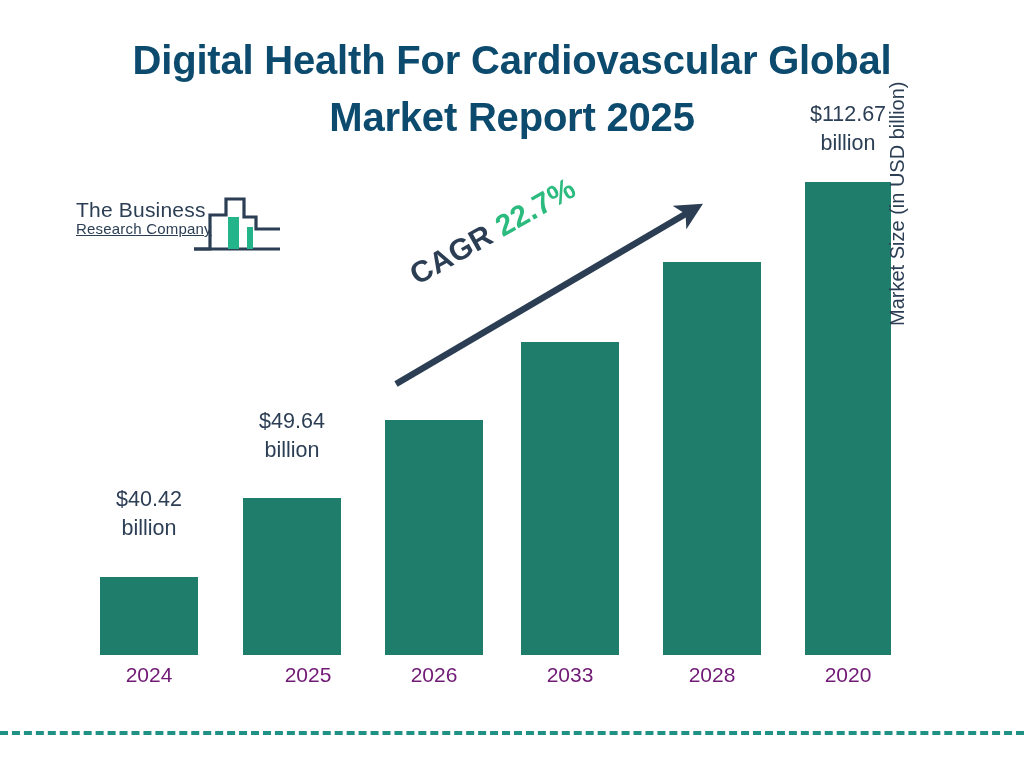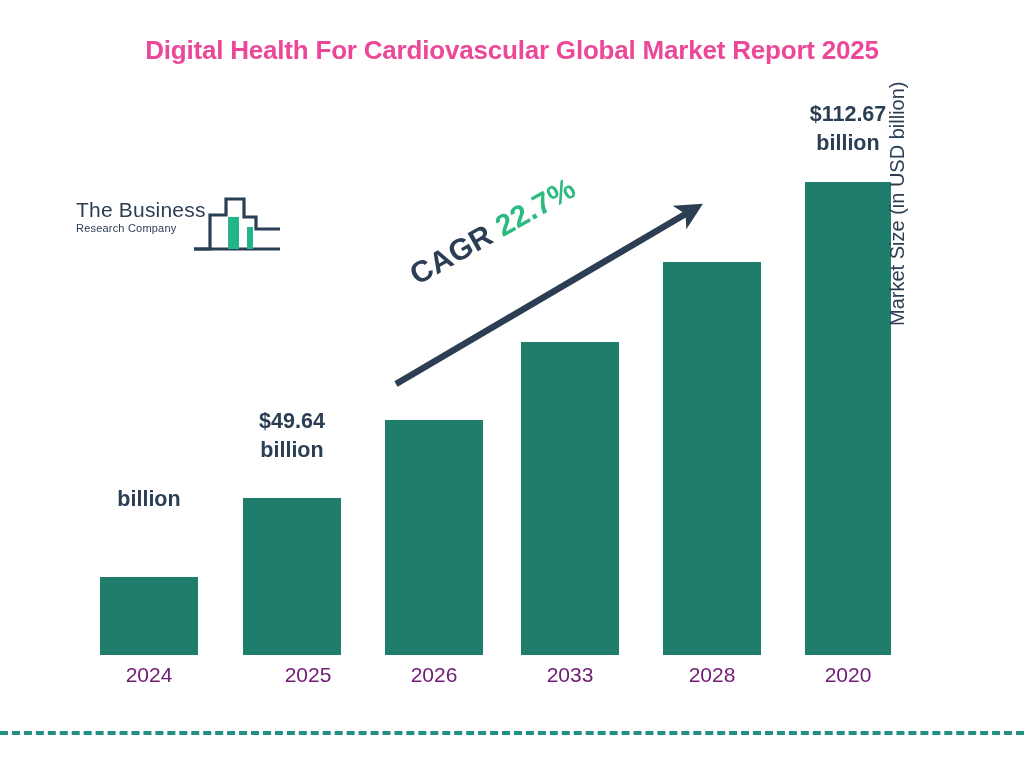--- a/index.html
+++ b/index.html
@@ -20,24 +20,24 @@
     background: #ffffff;
   }
 
   
   #chart-title {
     position: absolute;
     left: 120px;
     top: 32px;
     width: 784px;
     text-align: center;
-    font-size: 26px;
+    font-size: 40px;
     font-weight: bold;
     line-height: 1.42;
-    color: #ec4899;
+    color: #0c4a6e;
     letter-spacing: -0.2px;
   }
 
   
   #logo {
     position: absolute;
     left: 76px;
     top: 193px;
     width: 210px;
     height: 62px;
@@ -50,25 +50,26 @@
     color: #2B3E54;
   }
   #logo-line1 {
     font-size: 21px;
     line-height: 23px;
     letter-spacing: 0.2px;
     font-weight: 400;
     white-space: nowrap;
   }
   #logo-line2 {
-    font-size: 11px;
+    font-size: 15px;
     line-height: 15px;
     letter-spacing: 0.2px;
     font-weight: 400;
     white-space: nowrap;
+    text-decoration: underline;
   }
   #logo-mark {
     position: absolute;
     left: 116px;
     top: 0px;
   }
 
   
   #plot {
     position: absolute;
@@ -78,21 +79,21 @@
     height: 768px;
   }
   .bar {
     position: absolute;
     background: #1F7D6B;
   }
   .bar-label {
     position: absolute;
     text-align: center;
     font-size: 21.5px;
-    font-weight: bold;
+    font-weight: normal;
     color: #2B3E54;
     line-height: 1.36;
     white-space: nowrap;
   }
   .tick-label {
     position: absolute;
     text-align: center;
     font-size: 21px;
     color: #701a75;
     top: 663px;
@@ -169,20 +170,21 @@
   <div id="plot">
 
     <div class="bar" style="left:100px; top:577px; width:98px; height:78px;"></div>
     <div class="bar" style="left:243px; top:498px; width:98px; height:157px;"></div>
     <div class="bar" style="left:385px; top:420px; width:98px; height:235px;"></div>
     <div class="bar" style="left:521px; top:342px; width:98px; height:313px;"></div>
     <div class="bar" style="left:663px; top:262px; width:98px; height:393px;"></div>
     <div class="bar" style="left:805px; top:182px; width:86px; height:473px;"></div>
 
     <div class="bar-label" style="left:89px; top:485px; width:120px;">
+      <div>$40.42</div>
       <div>billion</div>
     </div>
 
     <div class="bar-label" style="left:232px; top:407px; width:120px;">
       <div>$49.64</div>
       <div>billion</div>
     </div>
 
     <div class="bar-label" style="left:778px; top:100px; width:140px;">
       <div>$112.67</div>

